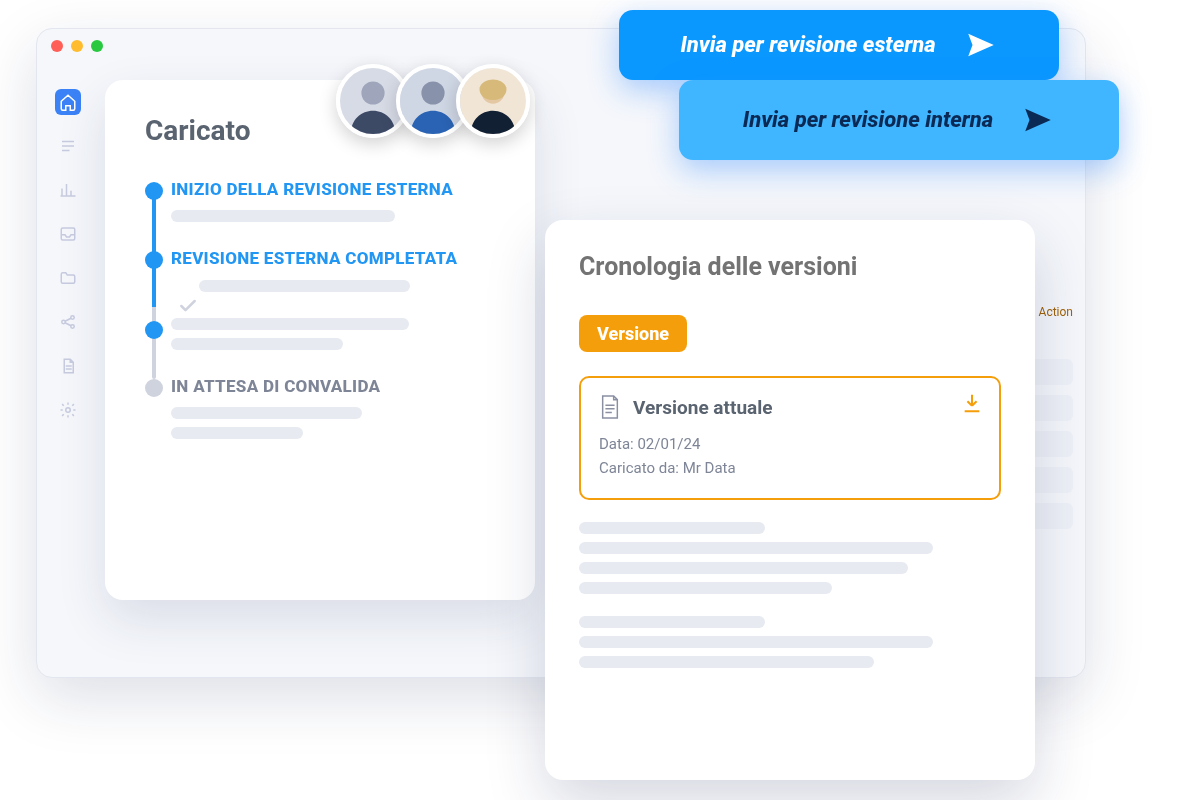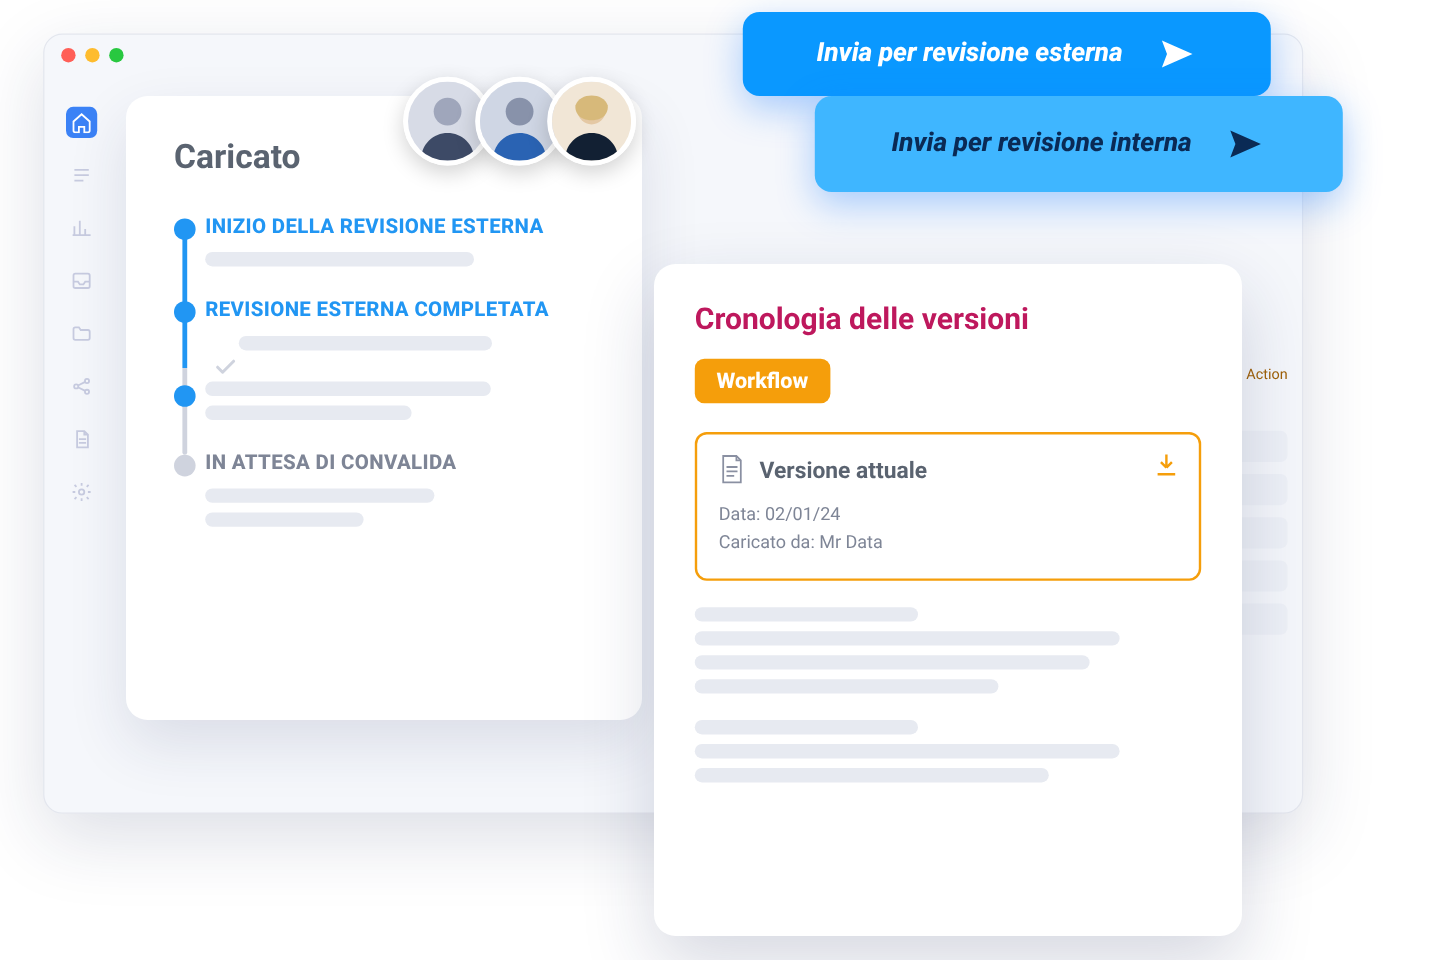--- a/index.html
+++ b/index.html
@@ -174,22 +174,22 @@
     width:490px;
     height:560px;
     background:#fff;
     border-radius:18px;
     box-shadow:0 24px 60px rgba(30,40,90,0.18);
     padding:32px 34px;
   }
   .versions-card h2 {
     font-size:25px;
     font-weight:700;
-    color:#be185d;
-    margin-bottom:18px;
+    color:#737373;
+    margin-bottom:34px;
   }
   .compare-btn {
     display:inline-block;
     background:#f59e0b;
     color:#fff;
     font-weight:800;
     font-size:18px;
     padding:8px 18px;
     border-radius:8px;
     margin-bottom:24px;
@@ -365,21 +365,21 @@
 </div>
 <div class="action-btn internal">
   <span class="label">Invia per revisione interna</span>
   <svg class="send-icon" viewBox="0 0 24 24">
       <path d="M3 20l18-8L3 4l3 8-3 8zm3-8h12"></path>
     </svg>
 </div>
 
 <div class="versions-card">
   <h2>Cronologia delle versioni</h2>
-  <span class="compare-btn">Workflow</span>
+  <span class="compare-btn">Versione</span>
 
   <div class="current-version">
     <div class="cv-head">
       <svg class="doc-icon" viewBox="0 0 24 28">
           <path d="M4 2h12l4 4v20H4z"></path>
           <path d="M16 2v4h4M7 12h10M7 16h10M7 20h7"></path>
         </svg>
       <span>Versione attuale</span>
     </div>
     <svg class="dl-icon" viewBox="0 0 24 24">

